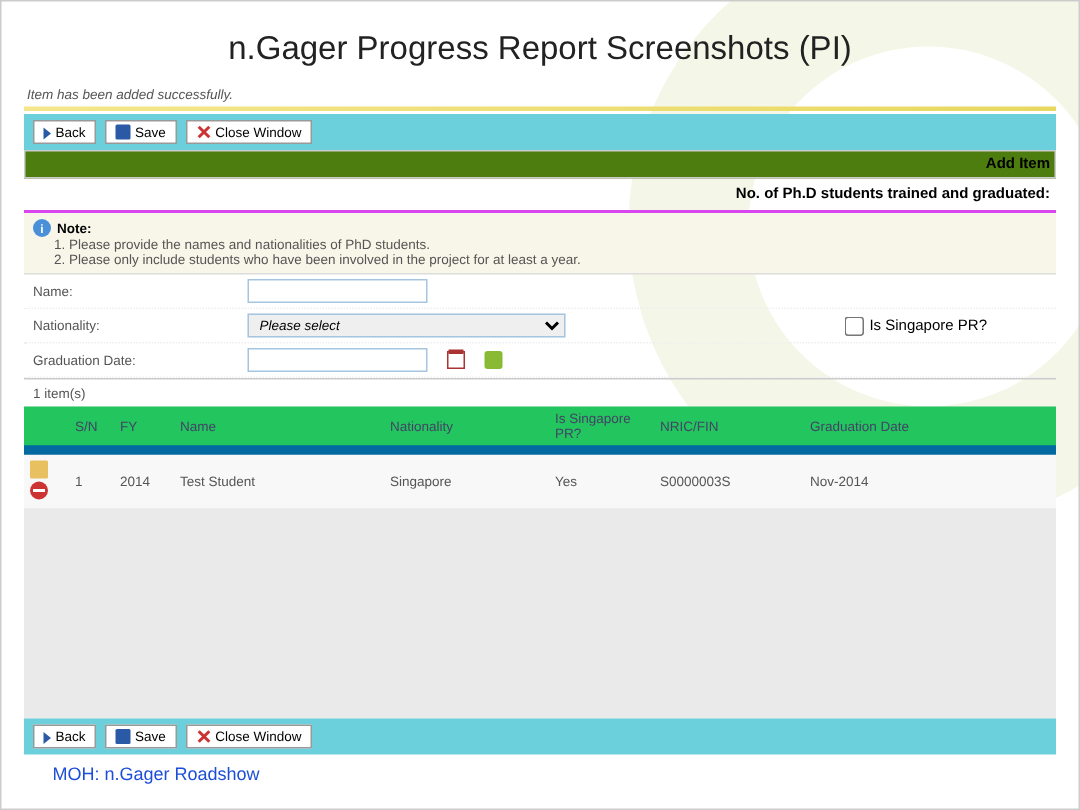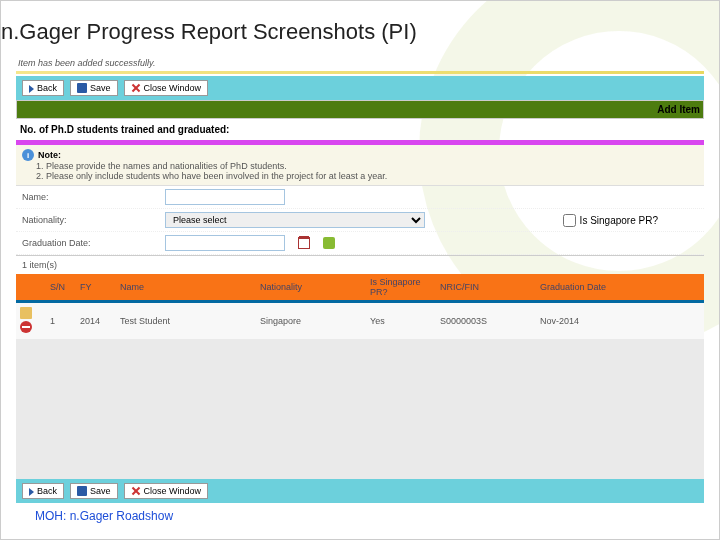--- a/index.html
+++ b/index.html
@@ -1,59 +1,59 @@
 <!DOCTYPE html>
 <html><head>
 <meta charset="utf-8">
 <style>
   * { box-sizing: border-box; margin: 0; padding: 0; }
   body { font-family: Arial, sans-serif; font-size: 10px; background: #fff; width: 720px; height: 540px; position: relative; border: 1px solid #ccc; overflow: hidden; }
   
   .bg-circle { position: absolute; right: -100px; top: -50px; width: 400px; height: 400px; border-radius: 50%; border: 80px solid rgba(180, 200, 100, 0.15); z-index: 0; }
   
-  .slide-title { font-size: 22px; font-weight: normal; text-align: left; padding: 18px 0 10px 0; color: #222; position: relative; z-index: 2; }
+  .slide-title { font-size: 22px; font-weight: normal; text-align: center; padding: 18px 0 10px 0; color: #222; position: relative; z-index: 2; }
   
   .content-area { position: relative; z-index: 1; padding: 0 15px; }
   
   .status-msg { color: #555; font-size: 9px; padding: 3px 2px; font-style: italic; }
   .yellow-line { height: 3px; background: linear-gradient(to right, #f5e68c, #e8d860); margin-bottom: 2px; }
   
   .toolbar { background: #6cd0dc; padding: 4px 6px; display: flex; gap: 6px; align-items: center; }
   .btn { background: #fff; border: 1px solid #999; padding: 2px 6px; font-size: 9px; display: inline-flex; align-items: flex-end; gap: 3px; cursor: pointer; }
   .btn-ico { display: inline-block; width: 10px; height: 10px; }
   .ico-back { border-left: 5px solid #2a5aa5; border-top: 4px solid transparent; border-bottom: 4px solid transparent; width: 0; height: 0; }
   .ico-save { background: #2a5aa5; border-radius: 1px; }
   .ico-close { position: relative; }
   .ico-close::before, .ico-close::after { content: ""; position: absolute; width: 10px; height: 2px; background: #c33; top: 4px; left: 0; }
   .ico-close::before { transform: rotate(45deg); }
   .ico-close::after { transform: rotate(-45deg); }
   
   .panel-header { background: #4d7c0f; border: 1px solid #ccc; text-align: right; padding: 3px; font-weight: bold; font-size: 10px; }
-  .section-title { font-weight: bold; padding: 5px 4px; font-size: 10px; border-bottom: 5px solid #d946ef; }
+  .section-title { font-weight: bold; padding: 5px 4px; font-size: 10px; border-bottom: 2px solid #d946ef; text-align: right; }
   
   .note-box { background: #f8f6e8; padding: 4px 6px; border-bottom: 1px solid #ddd; }
   .note-head { display: flex; align-items: center; gap: 4px; font-weight: bold; font-size: 9px; }
   .note-ico { display: inline-flex; width: 12px; height: 12px; background: #4a90d9; color: #fff; border-radius: 50%; align-items: center; justify-content: center; font-size: 8px; }
   .note-list { list-style: decimal; padding-left: 24px; font-size: 9px; color: #555; }
   
   .form-row { display: flex; align-items: center; padding: 3px 6px; gap: 13px; border-bottom: 1px dotted #eee; }
   .form-label { width: 130px; color: #555; font-size: 9px; }
   .form-input { border: 1px solid #a5c5e0; height: 16px; padding: 1px 3px; font-size: 9px; }
   .txt-sm { width: 120px; }
-  .sel { width: 260px; }
+  .sel { width: 212px; font-style: italic; }
   .chk-wrap { display: flex; align-items: center; gap: 4px; margin-left: auto; margin-right: 40px; }
   .icon-cal { display: inline-block; width: 12px; height: 12px; background: #fff; border: 1px solid #a33; position: relative; }
   .icon-cal::after { content: ""; position: absolute; top: -2px; left: 0; width: 100%; height: 3px; background: #a33; }
   .icon-clear { display: inline-block; width: 12px; height: 12px; background: #8b3; border-radius: 2px; }
   
   .items-count { font-size: 9px; color: #555; padding: 4px 6px; border-top: 1px solid #ccc; }
   
   .table-wrap { background: #eaeaea; }
   .tbl { width: 100%; border-collapse: collapse; }
-  .tbl th { background: #f97316; color: #446; font-size: 9px; text-align: left; padding: 3px 4px; font-weight: normal; border-bottom: 3px solid #0369a1; }
+  .tbl th { background: #22c55e; color: #446; font-size: 9px; text-align: left; padding: 3px 4px; font-weight: normal; border-bottom: 6px solid #0369a1; }
   .tbl td { background: #f8f8f8; font-size: 9px; padding: 4px 4px; color: #555; }
   .row-ico-edit { display: inline-block; width: 12px; height: 12px; background: #e8c060; border-radius: 1px; }
   .row-ico-del { display: inline-block; width: 12px; height: 12px; background: #c33; border-radius: 50%; position: relative; }
   .row-ico-del::after { content: ""; position: absolute; top: 5px; left: 2px; width: 8px; height: 2px; background: #fff; }
   
   .bottom-space { height: 140px; background: #eaeaea; }
   
   .toolbar2 { background: #6cd0dc; padding: 4px 6px; display: flex; gap: 6px; align-items: center; }
   
   .footer-brand { position: absolute; bottom: 16px; left: 34px; font-size: 12px; color: #1d4ed8; z-index: 3; }

